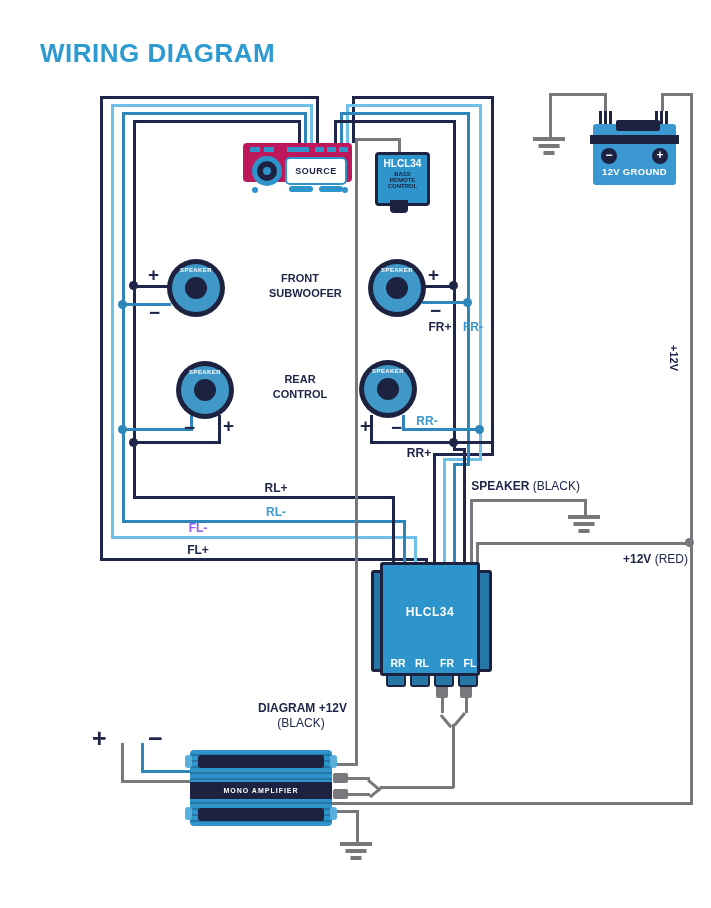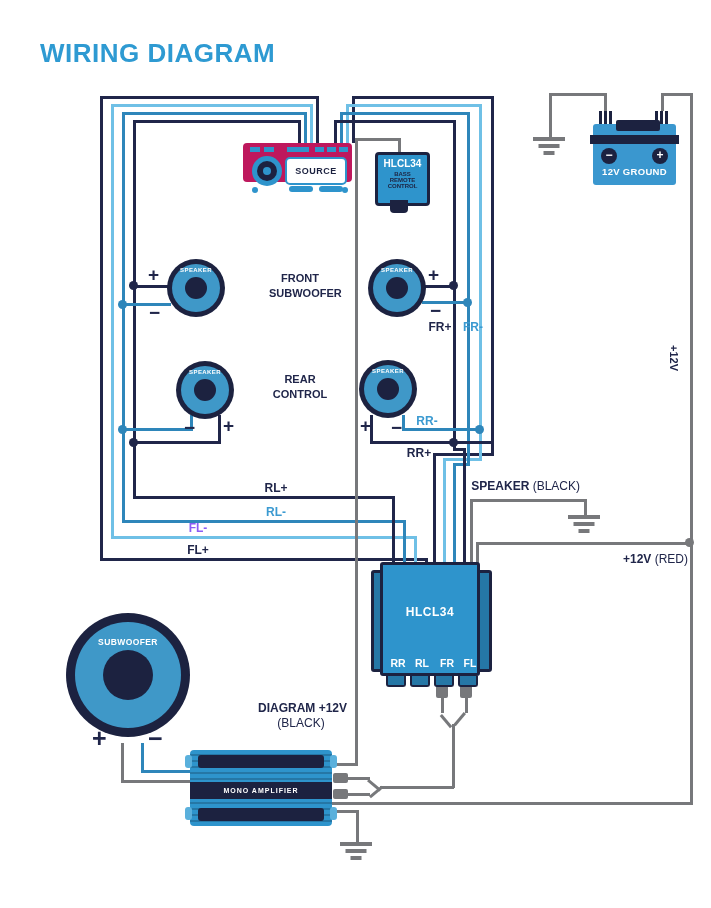--- a/index.html
+++ b/index.html
@@ -265,26 +265,20 @@
     <div style="position:absolute;left:4px;bottom:4px;width:22px;text-align:center;color:#fff;font-weight:bold;font-size:10.5px;">RR</div>
     <div style="position:absolute;left:28px;bottom:4px;width:22px;text-align:center;color:#fff;font-weight:bold;font-size:10.5px;">RL</div>
     <div style="position:absolute;left:53px;bottom:4px;width:22px;text-align:center;color:#fff;font-weight:bold;font-size:10.5px;">FR</div>
     <div style="position:absolute;left:76px;bottom:4px;width:22px;text-align:center;color:#fff;font-weight:bold;font-size:10.5px;">FL</div>
   </div>
   <div style="position:absolute;left:386px;top:676px;width:16px;height:9px;background:#2577a6;border:2px solid #1c2240;border-top:none;border-radius:0 0 3px 3px;"></div>
   <div style="position:absolute;left:410px;top:676px;width:16px;height:9px;background:#2577a6;border:2px solid #1c2240;border-top:none;border-radius:0 0 3px 3px;"></div>
   <div style="position:absolute;left:434px;top:676px;width:16px;height:9px;background:#2577a6;border:2px solid #1c2240;border-top:none;border-radius:0 0 3px 3px;"></div>
   <div style="position:absolute;left:458px;top:676px;width:16px;height:9px;background:#2577a6;border:2px solid #1c2240;border-top:none;border-radius:0 0 3px 3px;"></div>
 
-  <div style="position:absolute;left:66px;top:613px;width:124px;height:124px;">
-    <div style="position:absolute;inset:0;border-radius:50%;background:#1c2240;"></div>
-    <div style="position:absolute;inset:9px;border-radius:50%;background:#3f98c8;"></div>
-    <div style="position:absolute;inset:37px;border-radius:50%;background:#1c2240;"></div>
-    <div style="position:absolute;top:24px;left:0;right:0;text-align:center;color:#fff;font-weight:bold;font-size:8.5px;letter-spacing:.4px;">SUBWOOFER</div>
-  </div>
   <span class="sign" style="left:92px;top:731px;font-size:25px;">+</span>
   <span class="sign" style="left:148px;top:731px;font-size:25px;">−</span>
 
   <div style="position:absolute;left:190px;top:750px;width:142px;height:76px;border-radius:4px;
               background:repeating-linear-gradient(180deg,#2e94cc 0 4px,#2577a6 4px 6px);">
     <div style="position:absolute;left:-5px;top:5px;width:7px;height:13px;background:#5ab0dc;border-radius:3px;"></div>
     <div style="position:absolute;right:-5px;top:5px;width:7px;height:13px;background:#5ab0dc;border-radius:3px;"></div>
     <div style="position:absolute;left:-5px;bottom:6px;width:7px;height:13px;background:#5ab0dc;border-radius:3px;"></div>
     <div style="position:absolute;right:-5px;bottom:6px;width:7px;height:13px;background:#5ab0dc;border-radius:3px;"></div>
     <div style="position:absolute;left:8px;top:5px;width:126px;height:13px;background:#1c2240;border-radius:3px;"></div>

